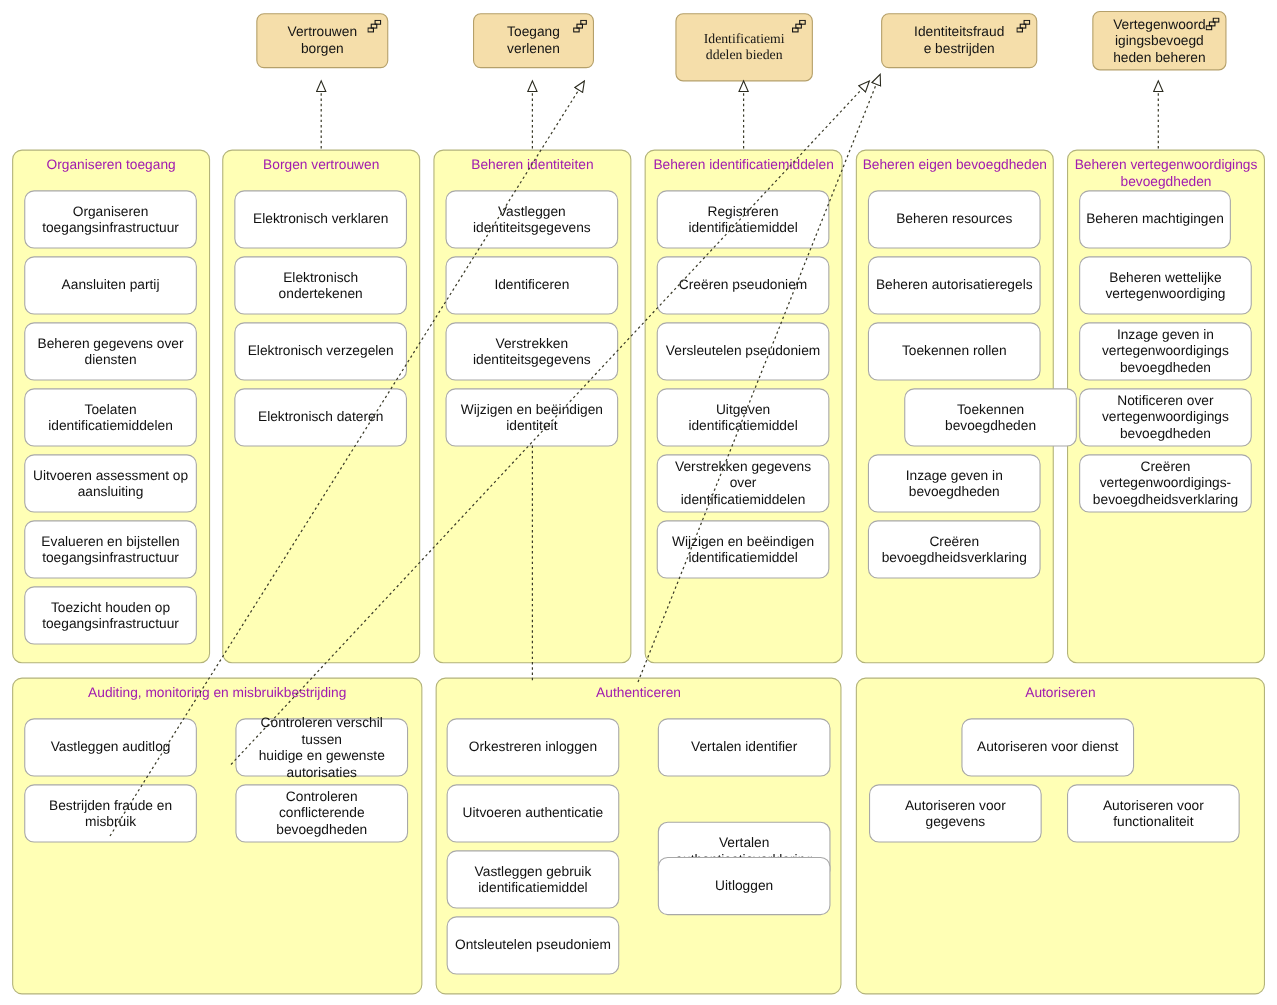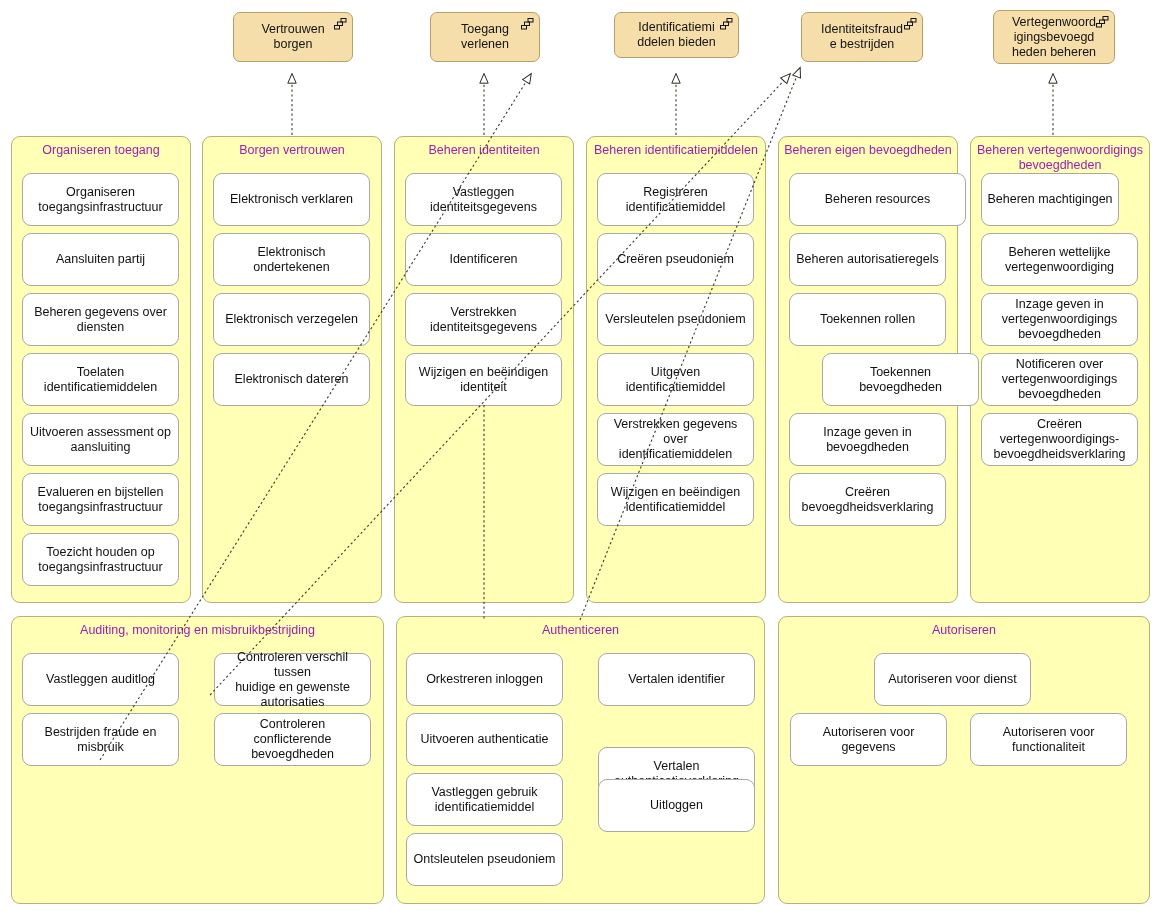--- a/index.html
+++ b/index.html
@@ -146,33 +146,33 @@
 verlenen</span>
     <svg class="capicon" viewBox="0 0 13 12">
       <g fill="none" stroke="#141414" stroke-width="1">
         <rect x="7" y="0.5" width="5" height="3.5"></rect>
         <rect x="3.5" y="4" width="5" height="3.5"></rect>
         <rect x="0.5" y="7.5" width="5" height="3.5"></rect>
       </g>
     </svg>
   </div>
 
-  <div class="cap" style="left:614px; top:12px; width:125px; height:46px;">
+  <div class="cap" style="left:614px; top:12px; width:125px; height:62px;font-family:Liberation Serif, serif;">
     <span class="caplabel">Identificatiemi
 ddelen bieden</span>
     <svg class="capicon" viewBox="0 0 13 12">
       <g fill="none" stroke="#141414" stroke-width="1">
         <rect x="7" y="0.5" width="5" height="3.5"></rect>
         <rect x="3.5" y="4" width="5" height="3.5"></rect>
         <rect x="0.5" y="7.5" width="5" height="3.5"></rect>
       </g>
     </svg>
   </div>
 
-  <div class="cap" style="left:801px; top:12px; width:122px; height:50px;">
+  <div class="cap" style="left:801px; top:12px; width:142px; height:50px;">
     <span class="caplabel">Identiteitsfraud
 e bestrijden</span>
     <svg class="capicon" viewBox="0 0 13 12">
       <g fill="none" stroke="#141414" stroke-width="1">
         <rect x="7" y="0.5" width="5" height="3.5"></rect>
         <rect x="3.5" y="4" width="5" height="3.5"></rect>
         <rect x="0.5" y="7.5" width="5" height="3.5"></rect>
       </g>
     </svg>
   </div>
@@ -277,21 +277,21 @@
 identificatiemiddelen</span>
     </div>
   <div class="fn" style="left:597px; top:473px; width:157px; height:53px;">
     <span>Wijzigen en beëindigen
 identificatiemiddel</span>
     </div>
 
   <div class="group" style="left:778px; top:136px; width:180px; height:467px;">
     <div class="grouptitle">Beheren eigen bevoegdheden</div>
   </div>
-  <div class="fn" style="left:789px; top:173px; width:177px; height:53px;">
+  <div class="fn" style="left:789px; top:173px; width:157px; height:53px;">
     <span>Beheren resources</span>
     </div>
   <div class="fn" style="left:789px; top:233px; width:157px; height:53px;">
     <span>Beheren autorisatieregels</span>
     </div>
   <div class="fn" style="left:789px; top:293px; width:157px; height:53px;">
     <span>Toekennen rollen</span>
     </div>
   <div class="fn" style="left:789px; top:353px; width:157px; height:53px;margin-left:33px;">
     <span>Toekennen bevoegdheden</span>

